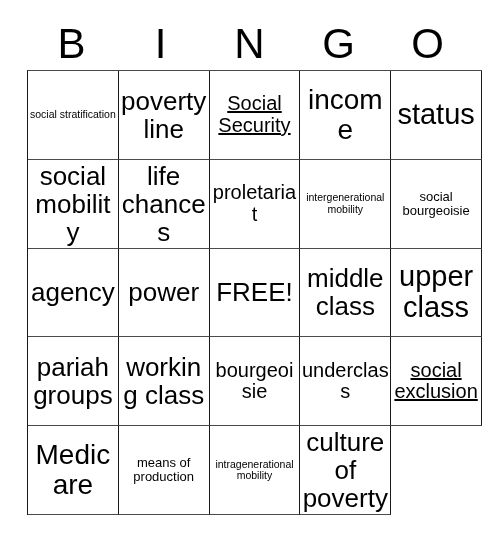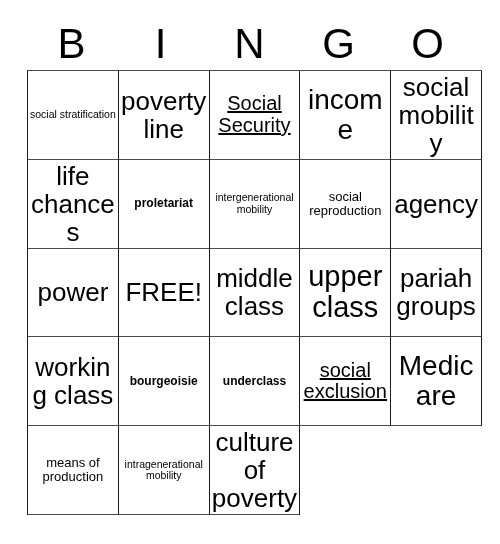--- a/index.html
+++ b/index.html
@@ -72,21 +72,21 @@
   .cell .cell-text {
     display: block;
     line-height: 1.08;
     width: 100%;
     word-wrap: break-word;
   }
 
   
   .sz-xs .cell-text { font-size: 10.5px; }
   .sz-sm .cell-text { font-size: 13px; }
-  .sz-md .cell-text { font-size: 12px; font-weight: bold; }
+  .sz-md .cell-text { font-size: 20px; }
   .sz-lg .cell-text { font-size: 20px; text-decoration: underline; }
   .sz-xl .cell-text { font-size: 28px; }
   .sz-xxl .cell-text { font-size: 26px; }
   .sz-huge .cell-text { font-size: 29px; }
 </style>
 </head>
 <body>
 
 <div id="bingo-card">
 
@@ -105,35 +105,38 @@
       </div>
     <div class="cell sz-xxl">
         <span class="cell-text">poverty line</span>
       </div>
     <div class="cell sz-lg">
         <span class="cell-text">Social Security</span>
       </div>
     <div class="cell sz-xl">
         <span class="cell-text">income</span>
       </div>
+    <div class="cell sz-huge">
+        <span class="cell-text">status</span>
+      </div>
 
     <div class="cell sz-xxl">
         <span class="cell-text">social mobility</span>
       </div>
     <div class="cell sz-xxl">
         <span class="cell-text">life chances</span>
       </div>
     <div class="cell sz-md">
         <span class="cell-text">proletariat</span>
       </div>
     <div class="cell sz-xs">
         <span class="cell-text">intergenerational mobility</span>
       </div>
     <div class="cell sz-sm">
-        <span class="cell-text">social reproduction</span>
+        <span class="cell-text">social bourgeoisie</span>
       </div>
 
     <div class="cell sz-xxl">
         <span class="cell-text">agency</span>
       </div>
     <div class="cell sz-xxl">
         <span class="cell-text">power</span>
       </div>
     <div class="cell sz-xxl">
         <span class="cell-text">FREE!</span>

